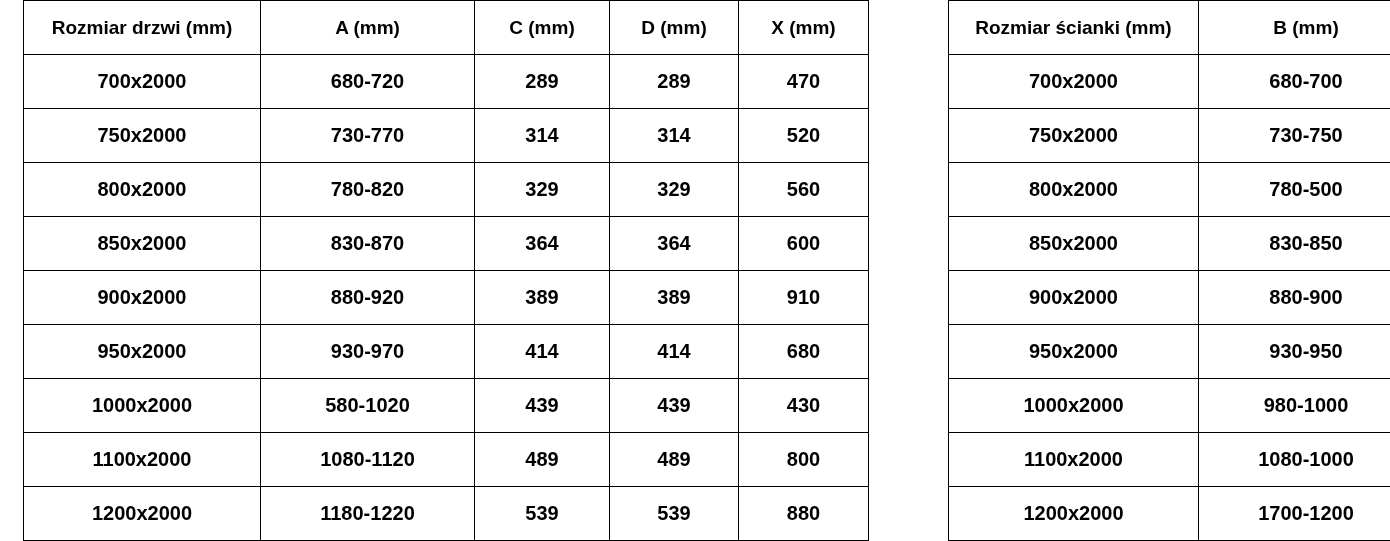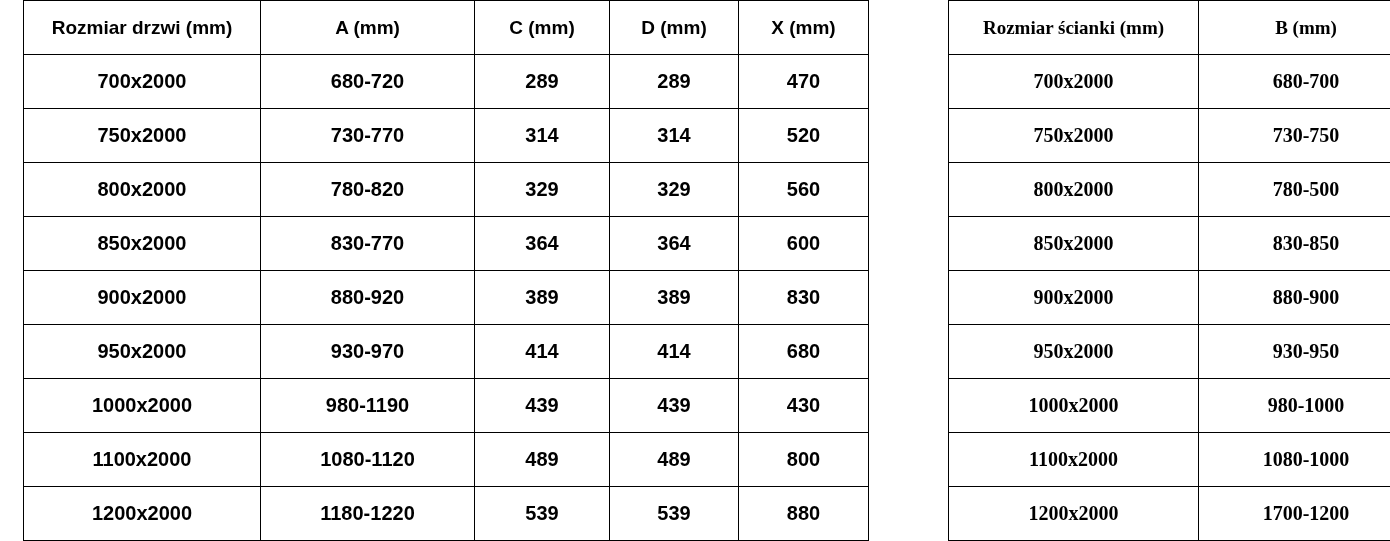--- a/index.html
+++ b/index.html
@@ -27,21 +27,20 @@
   }
   .table-wrap.left {
     width: 845px;
   }
   .gap {
     width: 80px;
     flex: 0 0 80px;
   }
   .table-wrap.right {
     width: 420px;
-    font-family: Liberation Serif, serif;
   }
   table {
     border-collapse: collapse;
     width: 100%;
     table-layout: fixed;
   }
   th, td {
     border: 1px solid #000000;
     text-align: center;
     vertical-align: middle;
@@ -107,42 +106,42 @@
         </tr>
         <tr>
           <td>800x2000</td>
           <td>780-820</td>
           <td>329</td>
           <td>329</td>
           <td>560</td>
         </tr>
         <tr>
           <td>850x2000</td>
-          <td>830-770</td>
+          <td>830-870</td>
           <td>364</td>
           <td>364</td>
           <td>600</td>
         </tr>
         <tr>
           <td>900x2000</td>
           <td>880-920</td>
           <td>389</td>
           <td>389</td>
-          <td>830</td>
+          <td>910</td>
         </tr>
         <tr>
           <td>950x2000</td>
           <td>930-970</td>
           <td>414</td>
           <td>414</td>
           <td>680</td>
         </tr>
         <tr>
           <td>1000x2000</td>
-          <td>980-1190</td>
+          <td>580-1020</td>
           <td>439</td>
           <td>439</td>
           <td>430</td>
         </tr>
         <tr>
           <td>1100x2000</td>
           <td>1080-1120</td>
           <td>489</td>
           <td>489</td>
           <td>800</td>

